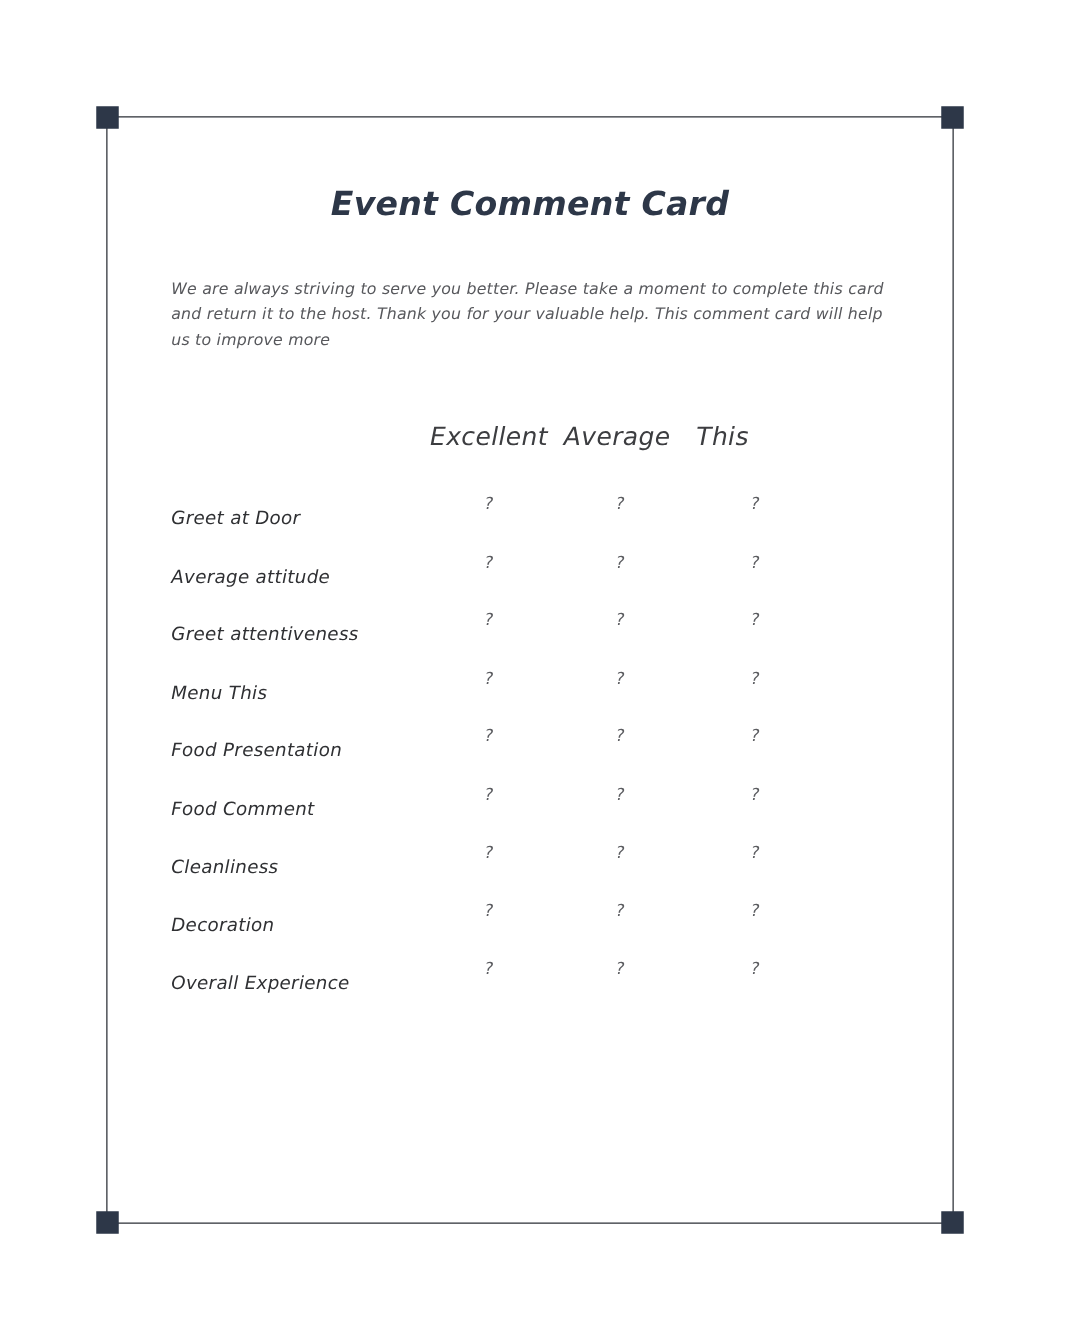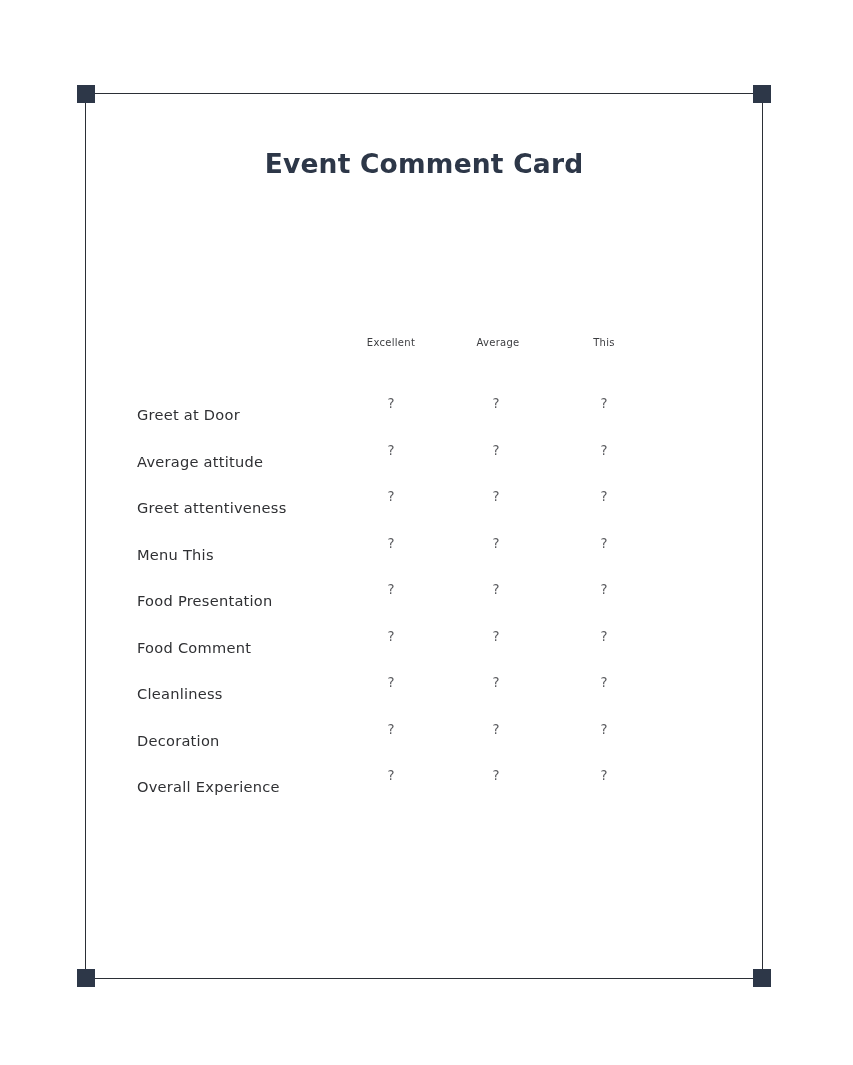--- a/index.html
+++ b/index.html
@@ -50,20 +50,21 @@
   .corner-br { right: -9px; bottom: -9px; }
 
   
   .content {
     position: absolute;
     left: 85px;
     top: 93px;
     width: 762px;
     height: 886px;
     box-sizing: border-box;
+    font-style: italic;
   }
 
   .card-title {
     position: absolute;
     left: 0;
     top: 55px;
     width: 678px;
     text-align: center;
     font-size: 26.5px;
     font-weight: bold;
@@ -92,24 +93,24 @@
   }
 
   .rating-head {
     position: relative;
     height: 46px;
   }
 
   .col-head {
     position: absolute;
     top: 0;
-    font-size: 10px;
+    font-size: 20px;
     color: #3c3d40;
     letter-spacing: 0.3px;
-    text-align: center;
+    text-align: left;
     white-space: nowrap;
   }
   .col-head-0 { left: 259px; width: 94px; }
   .col-head-1 { left: 366px; width: 94px; }
   .col-head-2 { left: 472px; width: 94px; }
 
   .rating-row {
     position: relative;
     height: 46.5px;
   }
@@ -168,20 +169,21 @@
     <div class="corner-square corner-tl"></div>
     <div class="corner-square corner-tr"></div>
     <div class="corner-square corner-bl"></div>
     <div class="corner-square corner-br"></div>
   </div>
 
   <div class="content">
 
     <div class="card-title">Event Comment Card</div>
 
+    <div class="intro-paragraph">We are always striving to serve you better. Please take a moment to complete this card and return it to the host. Thank you for your valuable help. This comment card will help us to improve more</div>
 
     <div class="rating-table">
 
       <div class="rating-head">
         <div class="col-head col-head-0">Excellent</div>
         <div class="col-head col-head-1">Average</div>
         <div class="col-head col-head-2">This</div>
       </div>
 
       <div class="rating-row">

